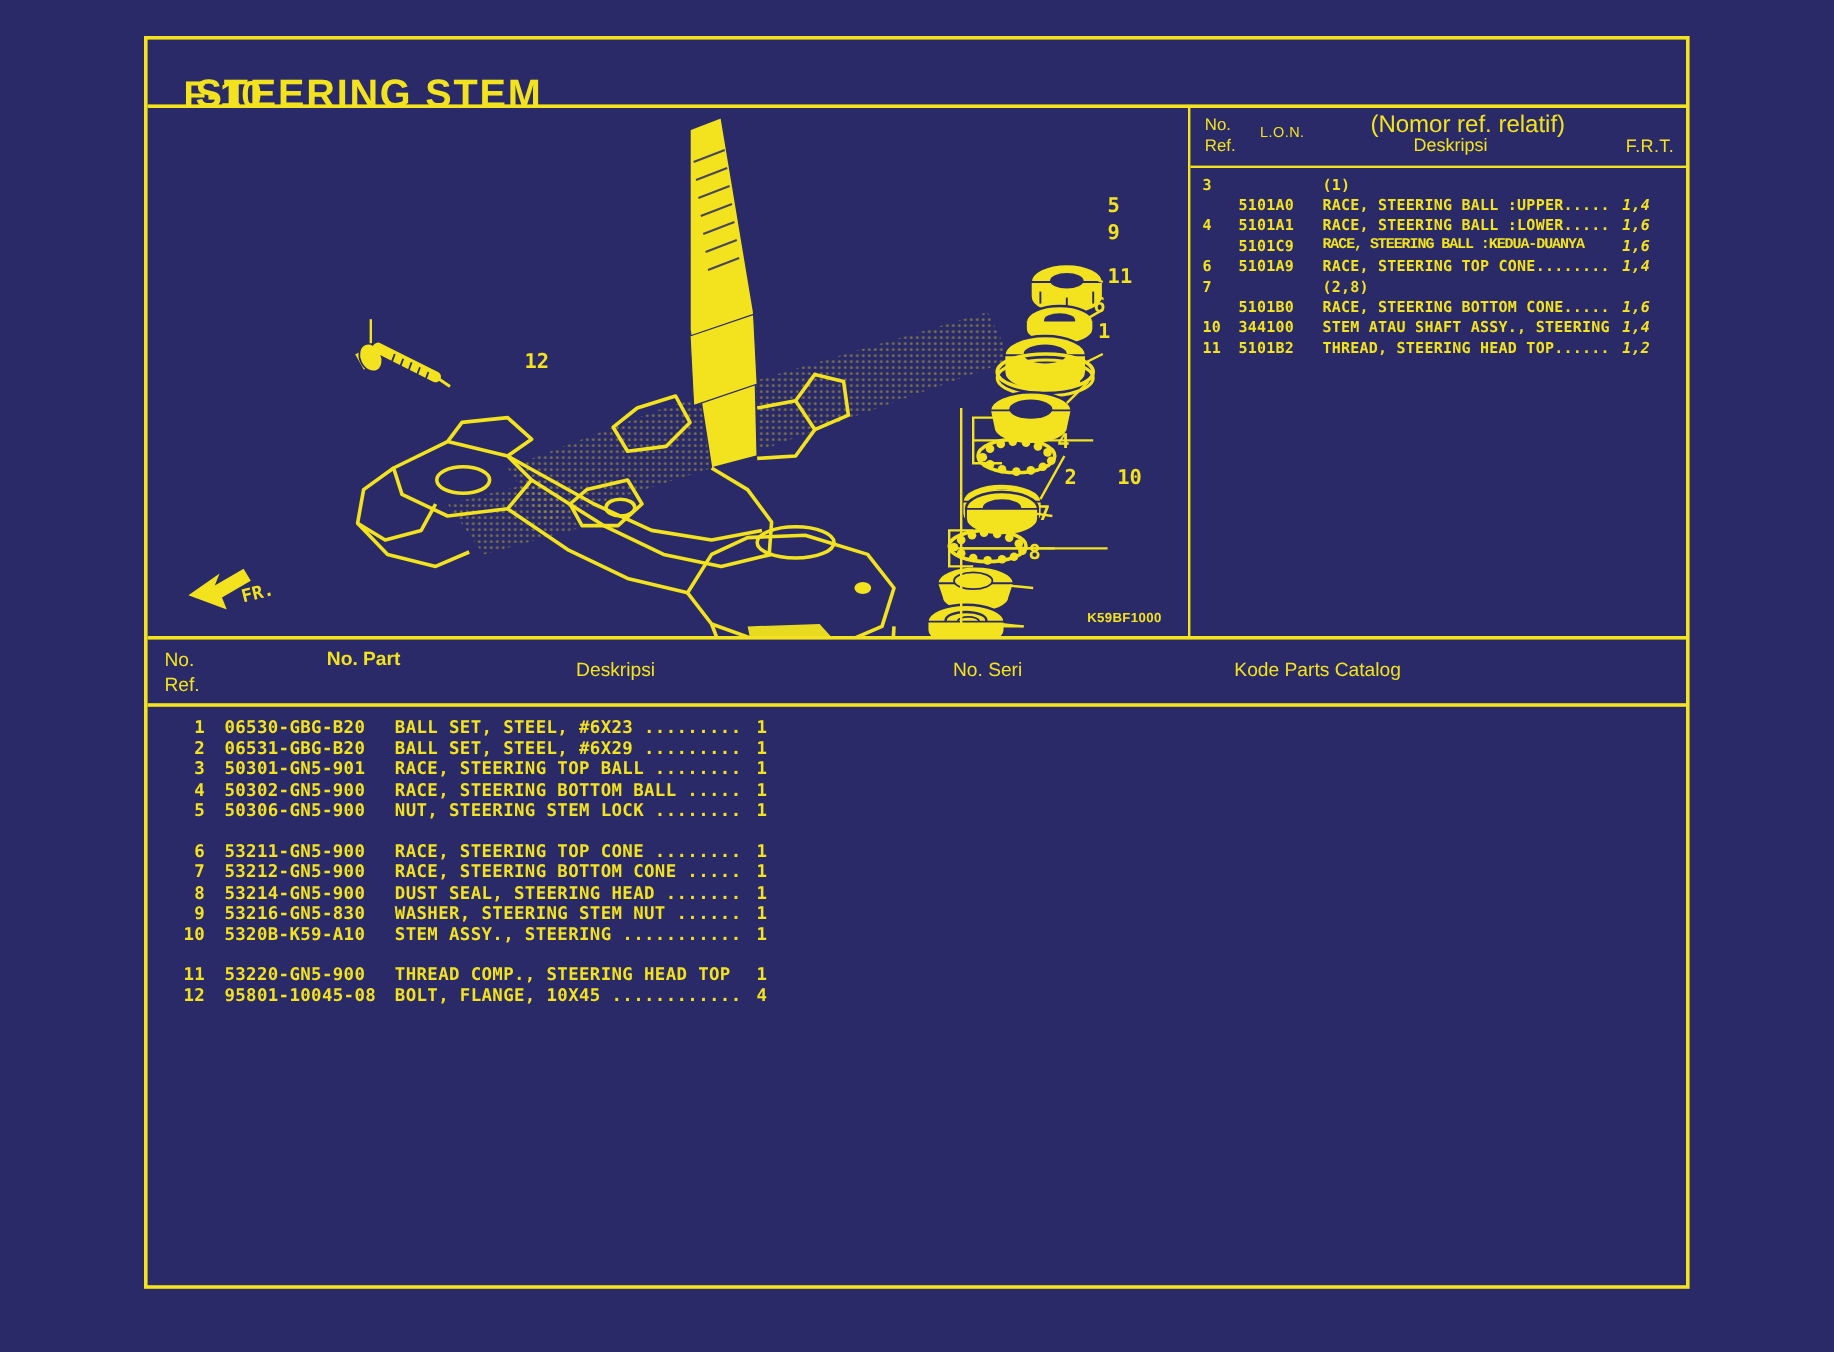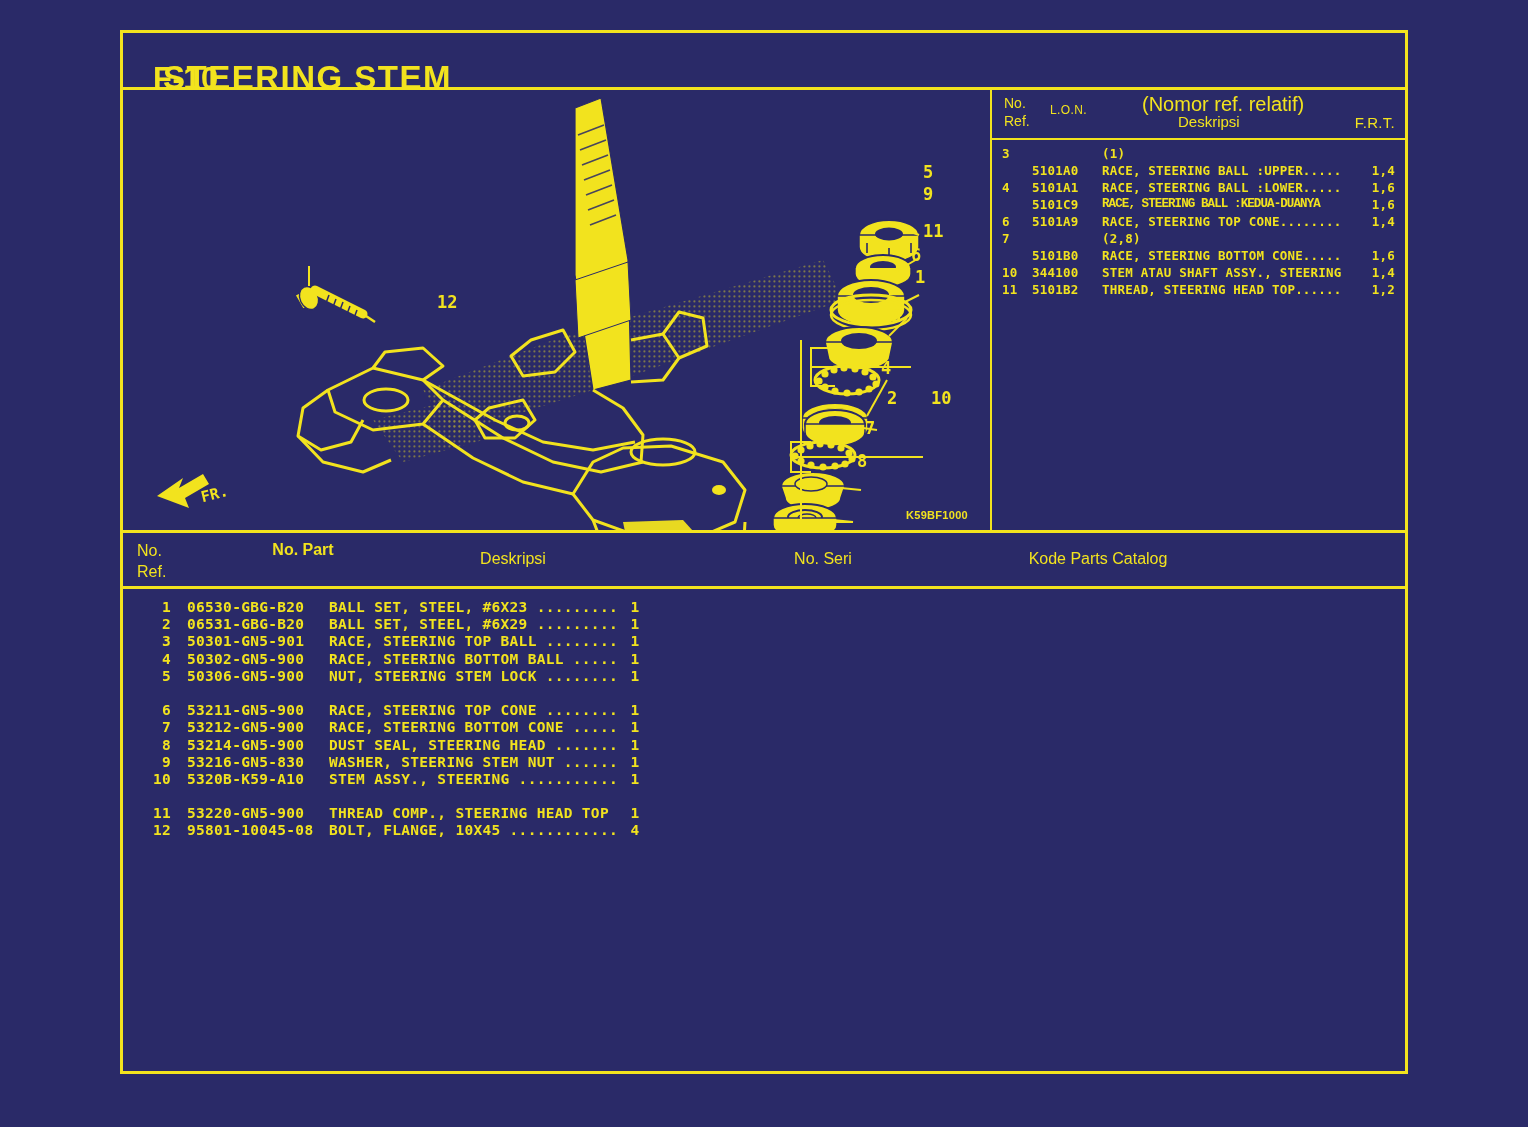--- a/index.html
+++ b/index.html
@@ -137,21 +137,21 @@
     position: absolute; left: 10px; width: 30px;
     text-align: left;
   }
   .lon-code {
     position: absolute; left: 40px;
   }
   .lon-desc {
     position: absolute; left: 110px;
   }
   .lon-frt {
-    position: absolute; right: 10px;
+    position: absolute; right: 30px; font-style: italic;
   }
   .lon-desc.narrow { letter-spacing: -0.9px; font-family: Liberation Mono, monospace; }
 
   
   #parts-head {
     position: absolute;
     left: 0;
     top: 500px;
     width: 100%;
     height: 56px;

